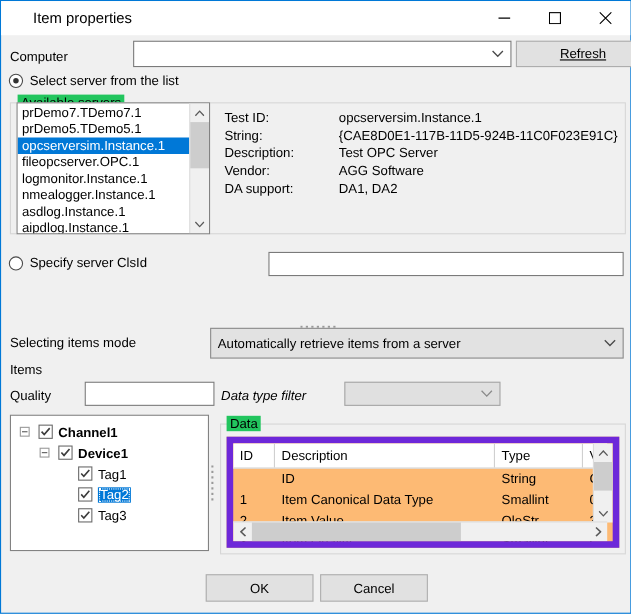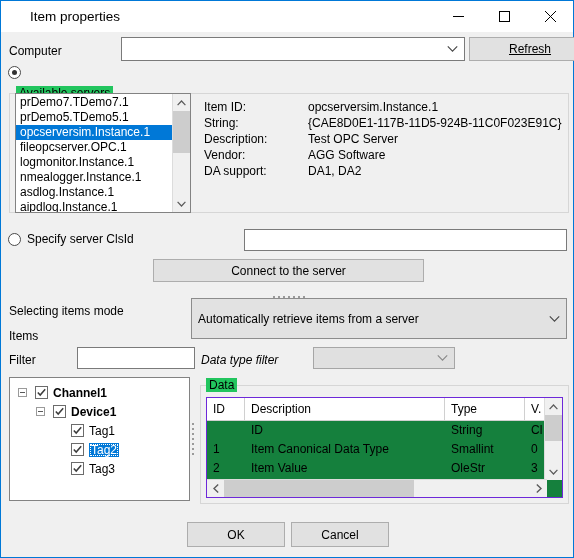--- a/index.html
+++ b/index.html
@@ -113,22 +113,22 @@
   .tlabel{margin-left:5px;font-size:12px;}
   .tlabel.bold{font-weight:bold;}
   .tlabel.sel{
     background:#0078d7;color:#fff;padding:0 2px;
     outline:1px dotted #fff;outline-offset:-2px;
   }
   .dots-h{position:absolute;}
   .dots-v{position:absolute;}
   
   .gridbox{
-    position:absolute;box-sizing:border-box;background:#15803d;
-    border:1px solid #6d28d9;overflow:hidden;
+    position:absolute;box-sizing:border-box;background:#fdba74;
+    border:6px solid #6d28d9;overflow:hidden;
   }
   .ghead{
     position:absolute;left:0;top:0;height:22px;background:#fff;
     border-bottom:1px solid #d0d0d0;
   }
   .ghcell{
     position:absolute;top:0;height:22px;line-height:22px;font-size:12px;
     padding-left:6px;box-sizing:border-box;white-space:nowrap;overflow:hidden;
     border-right:1px solid #d0d0d0;
   }
@@ -180,20 +180,21 @@
   <div class="combo" style="left:120px;top:36px;width:344px;height:24px;">
     <div class="ctext"></div>
     <svg class="arrow" viewBox="0 0 11 7">
       <path d="M0.8 0.8 L5.5 5.6 L10.2 0.8" fill="none" stroke="#4a4a4a" stroke-width="1.2"></path>
     </svg>
   </div>
   <div class="btn" style="left:468px;top:36px;width:122px;height:24px;text-decoration:underline;">Refresh</div>
 
   <div class="radio-row" style="left:7px;top:65px;">
     <span class="radio on"></span>
+    <span class="rlabel">Select server from the list</span>
   </div>
 
   <div class="group" style="left:8px;top:92px;width:560px;height:120px;"></div>
   <div class="group-title" style="left:15px;top:85px;">Available servers</div>
 
   <div class="listbox" style="left:14px;top:92px;width:176px;height:120px;">
     <div class="lb-items" id="server-list">
         <div class="lb-item">prDemo7.TDemo7.1</div>
         <div class="lb-item">prDemo5.TDemo5.1</div>
         <div class="lb-item sel">opcserversim.Instance.1</div>
@@ -212,67 +213,66 @@
       <div class="thumb" style="top:17px;height:42px;"></div>
       <div class="sb-btn down">
         <svg width="9" height="6" viewBox="0 0 9 6">
             <path d="M0.6 0.8 L4.5 5 L8.4 0.8" fill="none" stroke="#5a5a5a" stroke-width="1.2"></path>
           </svg>
       </div>
     </div>
   </div>
 
   <div id="server-details">
-      <div class="lbl" style="left: 203px; top: 99px;">Item ID:</div>
+      <div class="lbl" style="left: 203px; top: 99px;">Test ID:</div>
       <div class="lbl" style="left: 307px; top: 99px;">opcserversim.Instance.1</div>
       <div class="lbl" style="left: 203px; top: 115px;">String:</div>
       <div class="lbl" style="left: 307px; top: 115px;">{CAE8D0E1-117B-11D5-924B-11C0F023E91C}</div>
       <div class="lbl" style="left: 203px; top: 131px;">Description:</div>
       <div class="lbl" style="left: 307px; top: 131px;">Test OPC Server</div>
       <div class="lbl" style="left: 203px; top: 147px;">Vendor:</div>
       <div class="lbl" style="left: 307px; top: 147px;">AGG Software</div>
       <div class="lbl" style="left: 203px; top: 163px; text-align: center;">DA support:</div>
       <div class="lbl" style="left: 307px; top: 163px;">DA1, DA2</div>
     </div>
 
   <div class="radio-row" style="left:7px;top:231px;">
     <span class="radio"></span>
     <span class="rlabel">Specify server ClsId</span>
   </div>
   <div class="edit" style="left:243px;top:228px;width:323px;height:22px;">
     <div class="ctext" style="position:absolute;left:4px;top:50%;transform:translateY(-50%);"></div>
   </div>
 
-  <div class="btn" style="left:152px;top:258px;width:271px;height:23px;">Connect to the server</div>
 
   <div class="dots-h" style="left:272px;top:287px;">
     <svg width="36" height="3" viewBox="0 0 36 3">
       <g fill="#9a9a9a">
         <rect x="0" y="0" width="2" height="2"></rect>
           <rect x="5" y="0" width="2" height="2"></rect>
         <rect x="10" y="0" width="2" height="2"></rect>
           <rect x="15" y="0" width="2" height="2"></rect>
         <rect x="20" y="0" width="2" height="2"></rect>
           <rect x="25" y="0" width="2" height="2"></rect>
         <rect x="30" y="0" width="2" height="2"></rect>
       </g>
     </svg>
   </div>
 
   <div class="lbl" style="left:8px;top:303px;">Selecting items mode</div>
-  <div class="combo filled" style="left:190px;top:297px;width:376px;height:41px;">
+  <div class="combo filled" style="left:190px;top:297px;width:376px;height:28px;">
     <div class="ctext">Automatically retrieve items from a server</div>
     <svg class="arrow" viewBox="0 0 11 7">
       <path d="M0.8 0.8 L5.5 5.6 L10.2 0.8" fill="none" stroke="#4a4a4a" stroke-width="1.2"></path>
     </svg>
   </div>
 
   <div class="lbl" style="left:8px;top:328px;">Items</div>
 
-  <div class="lbl" style="left:8px;top:352px;">Filter</div>
+  <div class="lbl" style="left:8px;top:352px;">Quality</div>
   <div class="edit" style="left:76px;top:346px;width:118px;height:22px;">
     <div class="ctext" style="position:absolute;left:4px;top:50%;transform:translateY(-50%);"></div>
   </div>
 
   <div class="lbl" style="left:200px;top:352px;font-style:italic;">Data type filter</div>
   <div class="combo disabled" style="left:312px;top:346px;width:142px;height:22px;">
     <div class="ctext"></div>
     <svg class="arrow" viewBox="0 0 11 7">
       <path d="M0.8 0.8 L5.5 5.6 L10.2 0.8" fill="none" stroke="#8a8a8a" stroke-width="1.2"></path>
     </svg>

